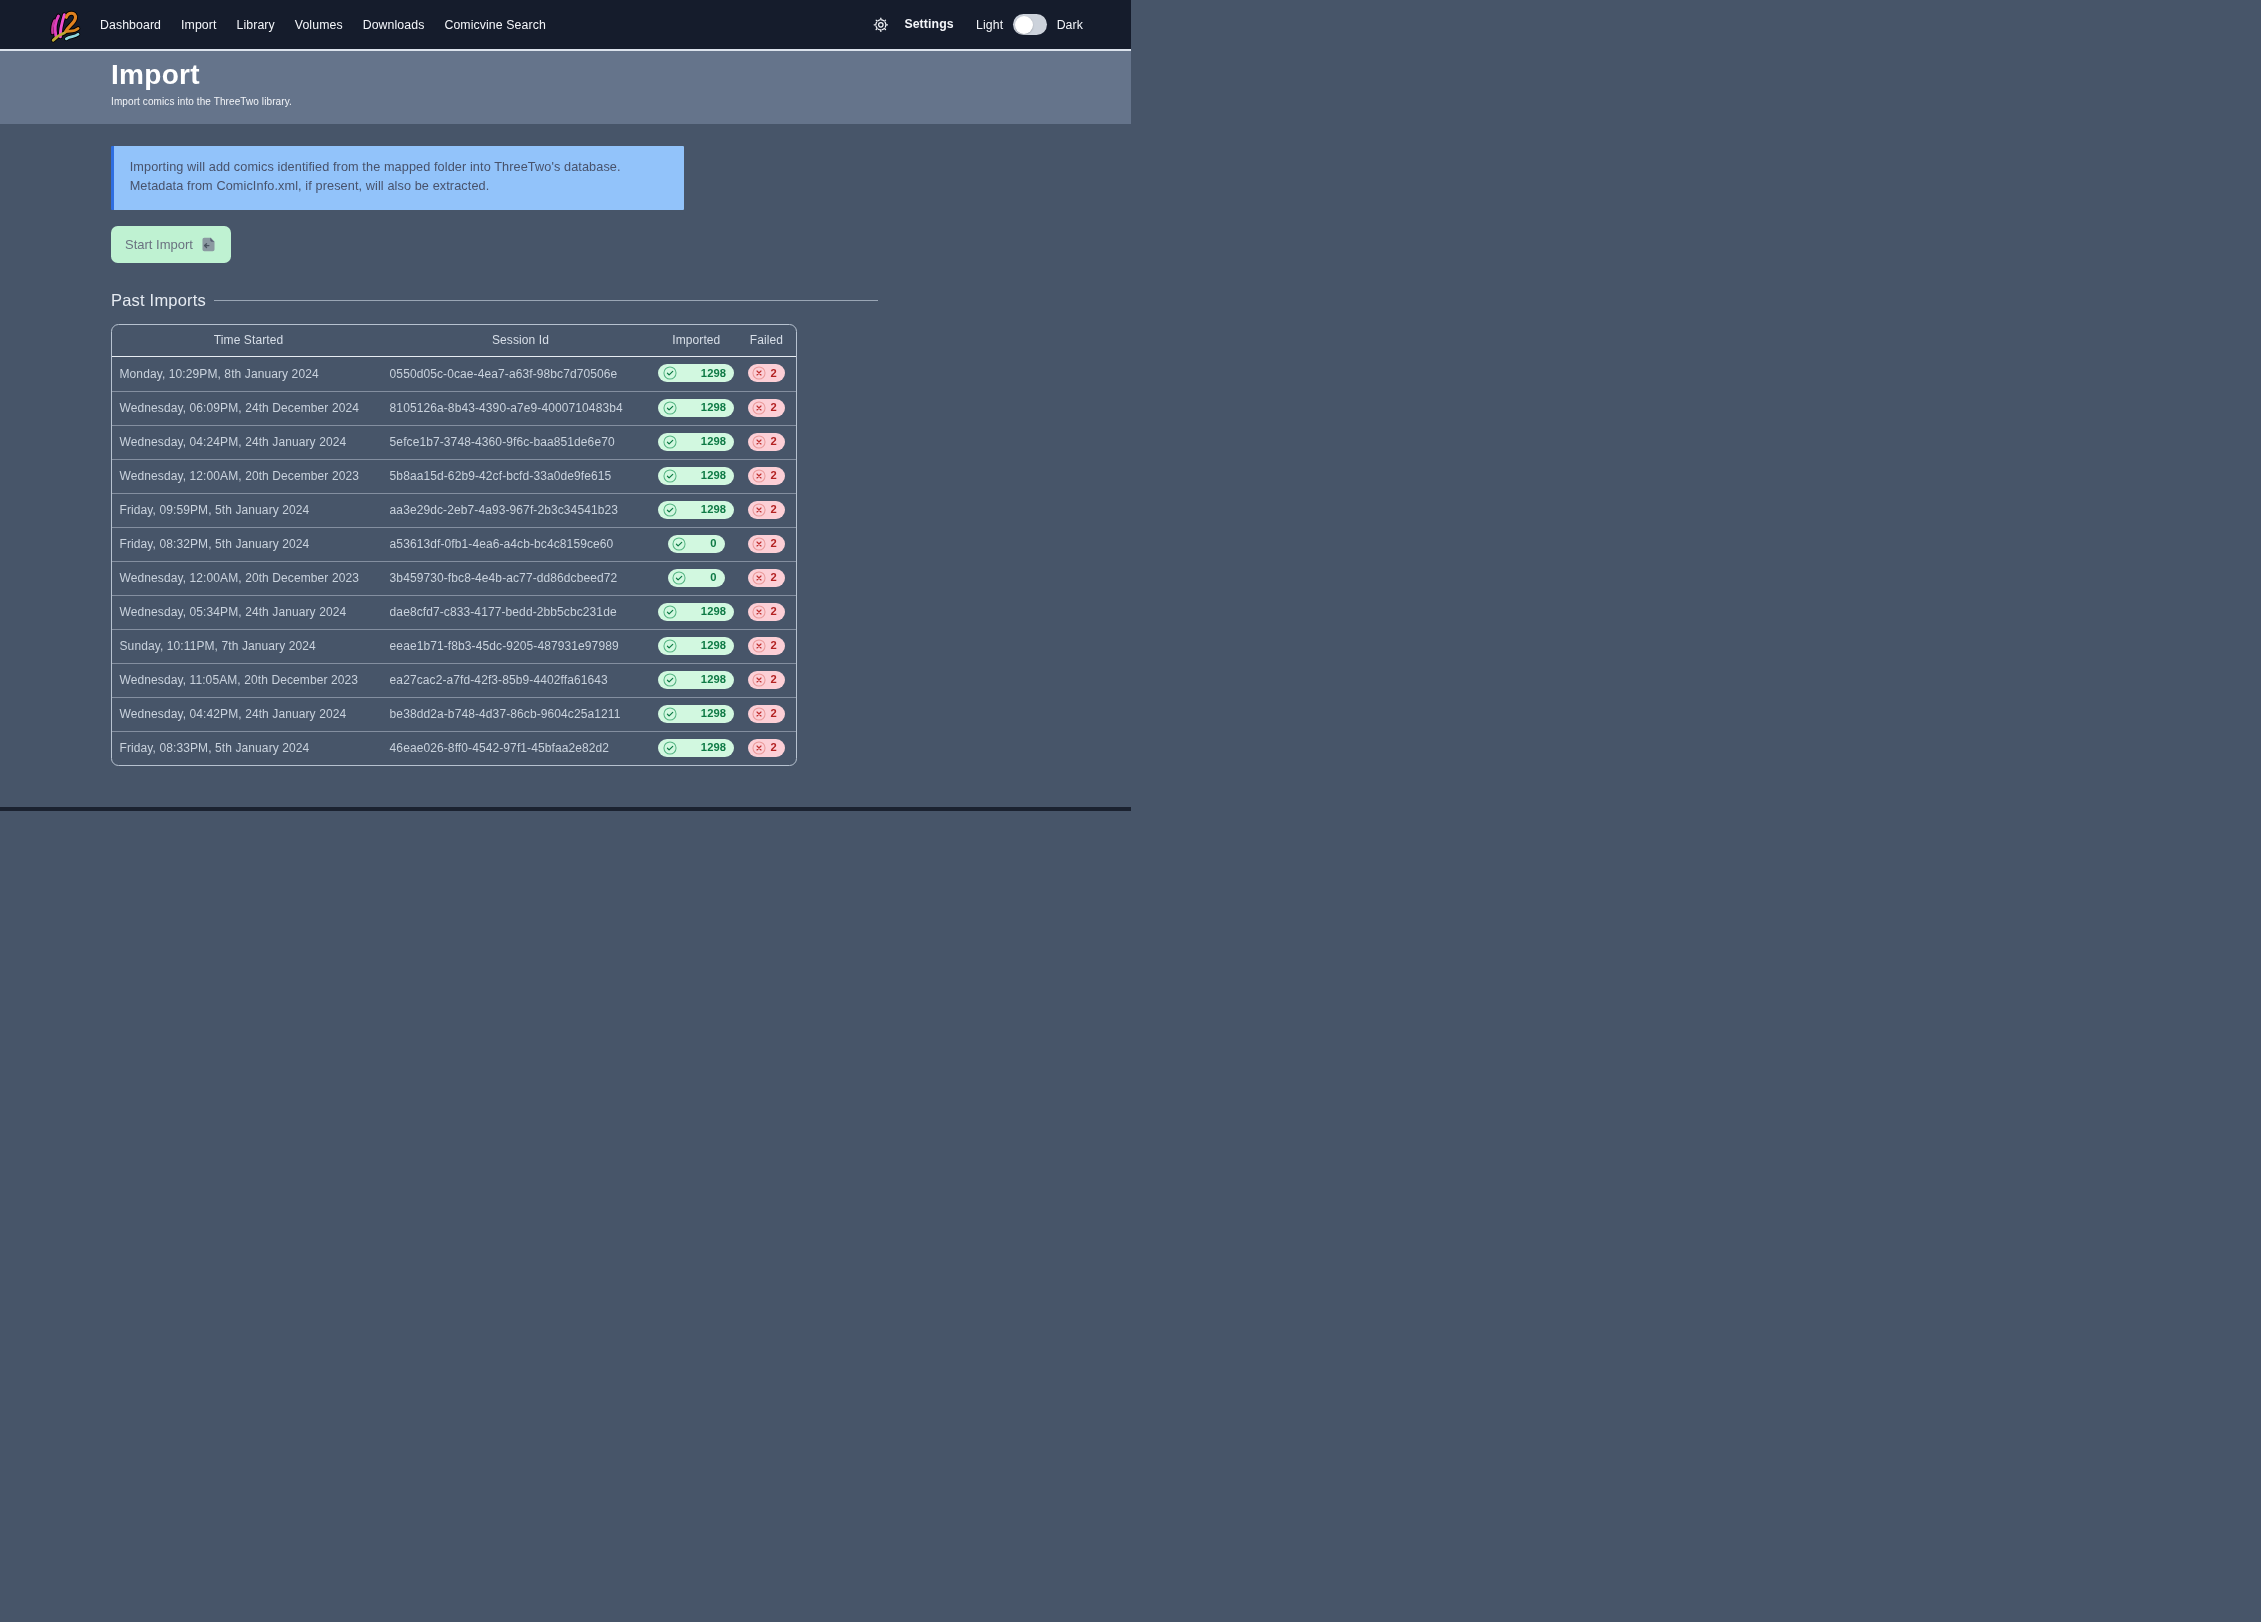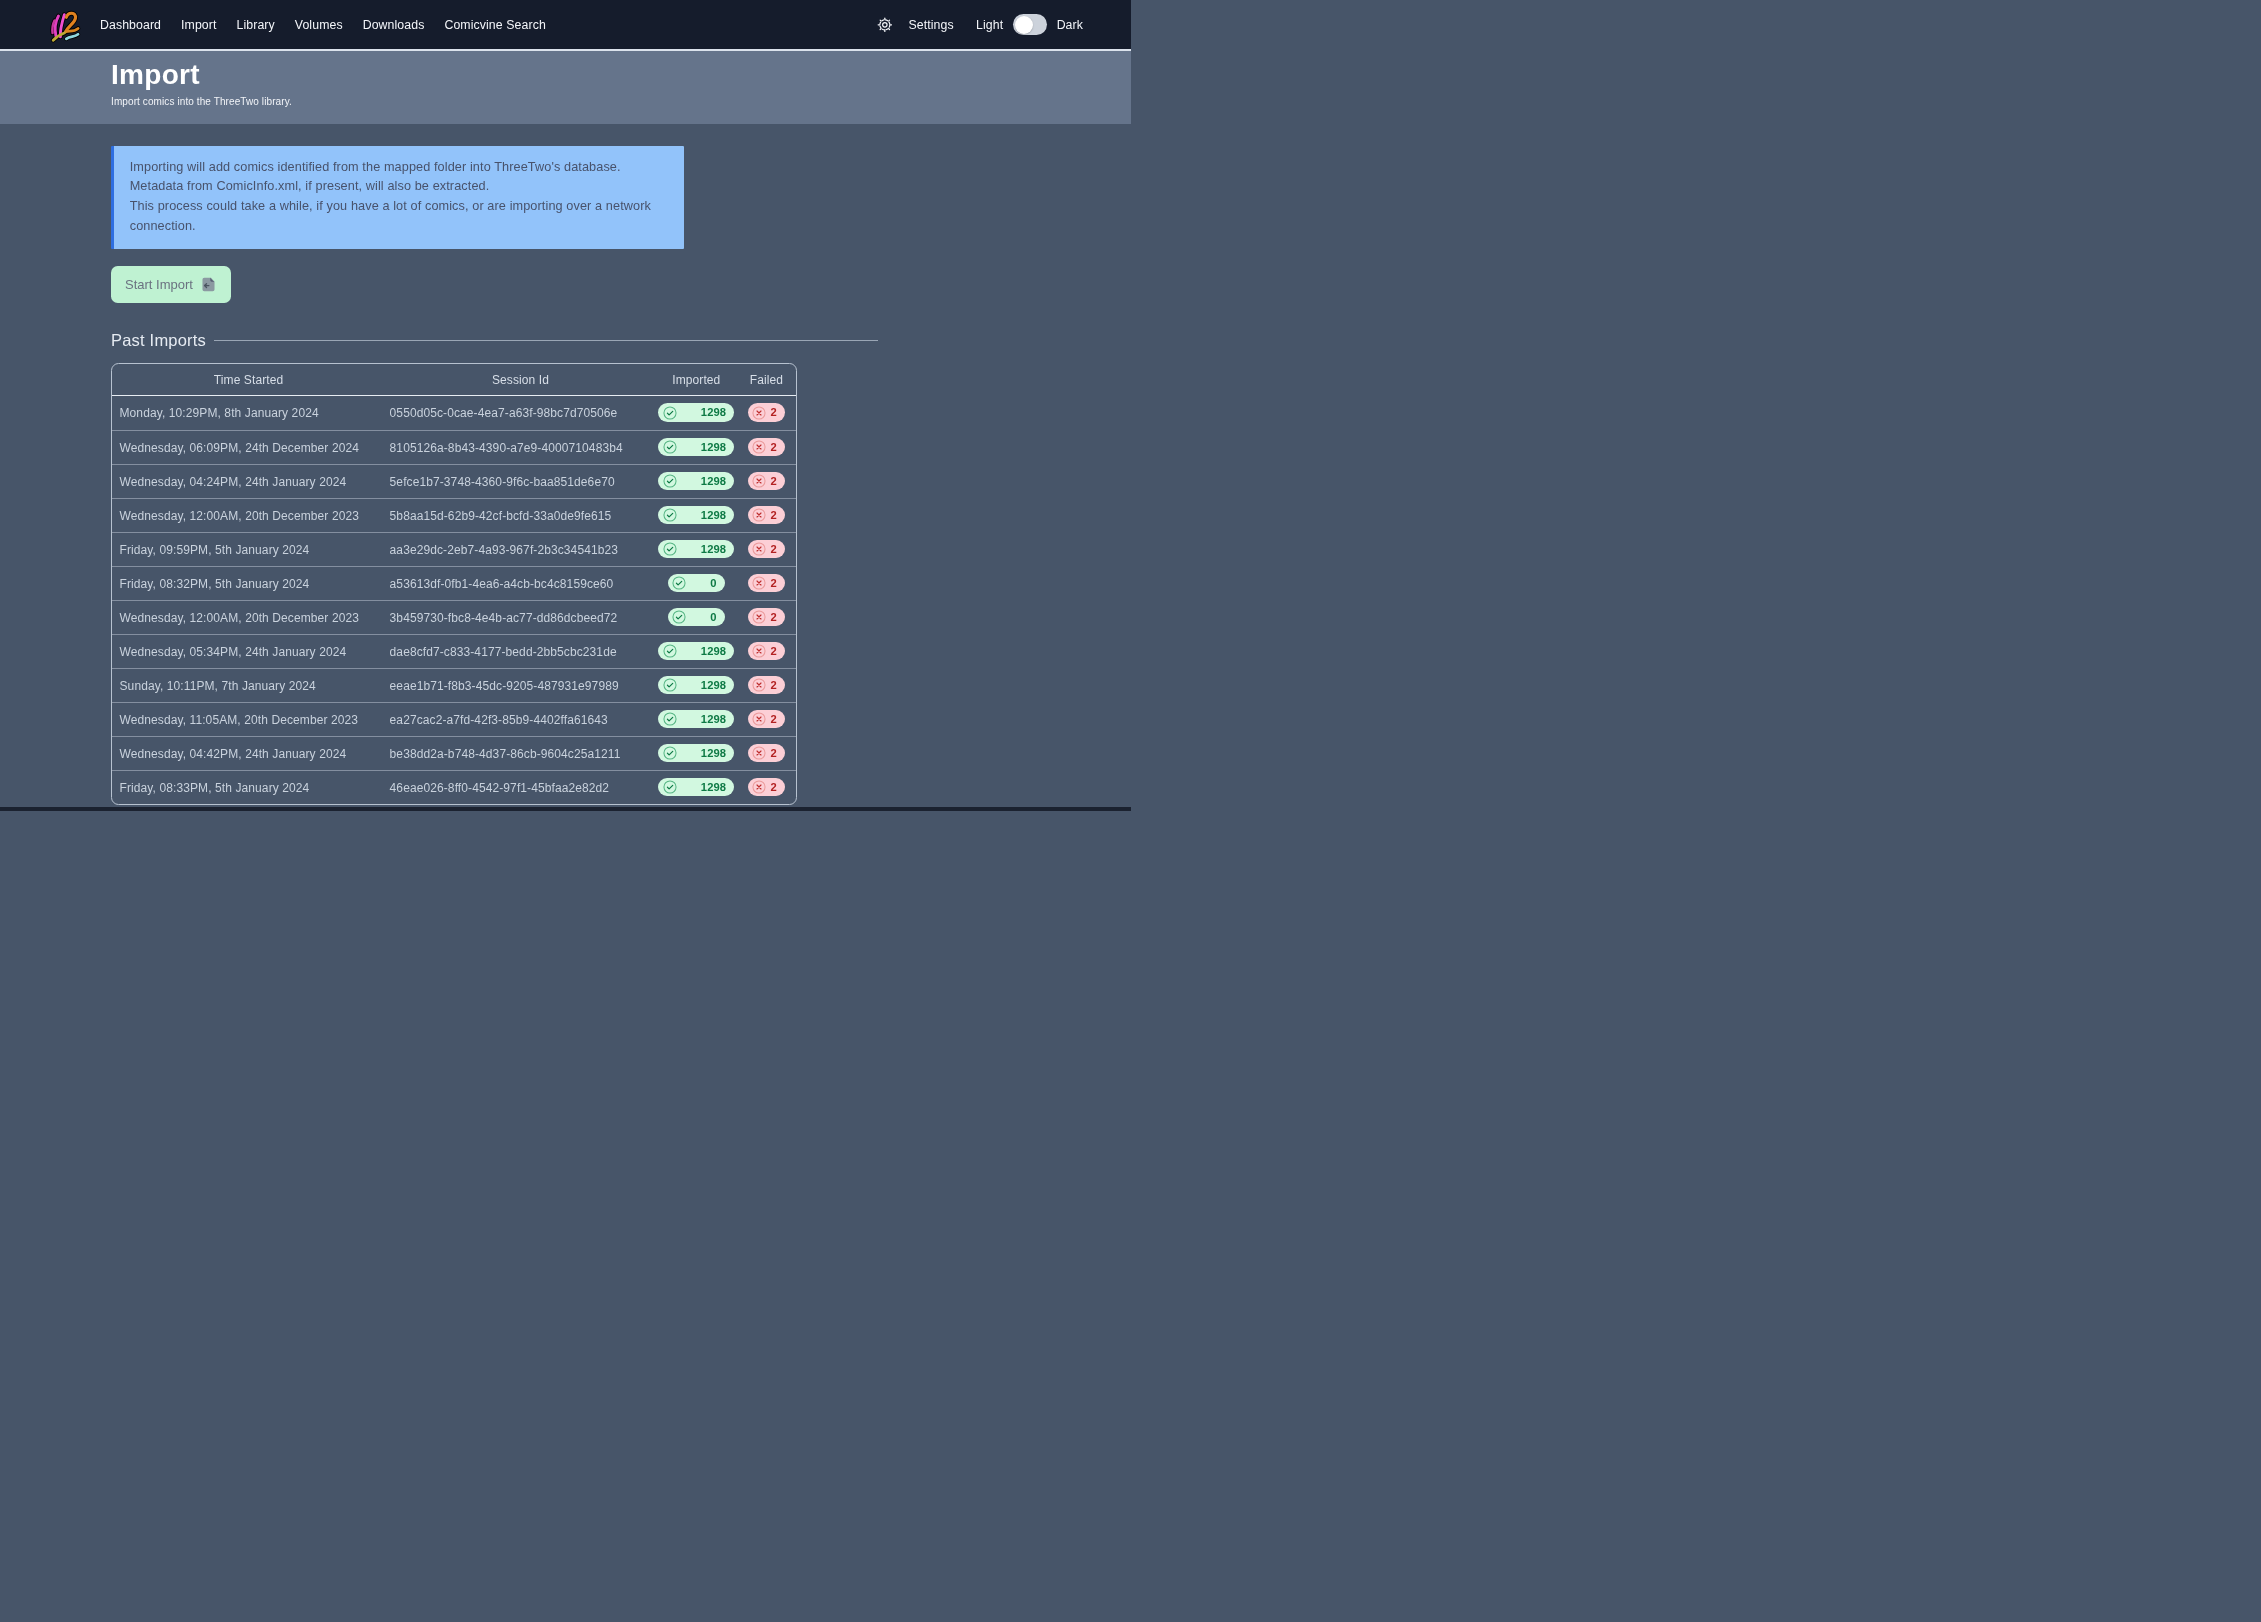--- a/index.html
+++ b/index.html
@@ -21,22 +21,22 @@
     align-items:center;
     padding:16px 48px;
   }
   .logo { width:34px; height:39px; margin-right:18px; display:flex; align-items:center; }
   .nav-links { display:flex; align-items:center; gap:20px; list-style:none; }
   .nav-links a {
     color:#f4f6fa; text-decoration:none; font-size:12.3px; cursor:pointer; white-space:nowrap;
   }
   .nav-right { margin-left:auto; display:flex; align-items:center; }
   .settings-btn {
-    display:flex; align-items:center; gap:16px;
-    color:#f4f6fa; font-size:12.3px; cursor:pointer; margin-right:22.4px; white-space:nowrap;
+    display:flex; gap:16px;
+    color:#f4f6fa; font-size:12.3px; cursor:pointer; margin-right:22.4px; white-space:nowrap;font-weight:bold;
   }
   .theme-toggle { display:flex; align-items:center; gap:9.7px; color:#f4f6fa; font-size:12.3px; }
   .switch {
     width:34px; height:21px; border-radius:10.5px; background:#ccd2db;
     position:relative; cursor:pointer; flex:0 0 auto;
   }
   .switch .knob {
     position:absolute; left:2.2px; top:1.5px; width:18px; height:18px;
     border-radius:50%; background:#ffffff; box-shadow:0 0.7px 1.5px rgba(0,0,0,.25);
   }
@@ -182,21 +182,20 @@
 <header class="banner">
   <h1>Import</h1>
   <p>Import comics into the ThreeTwo library.</p>
 </header>
 
 <main class="content">
 
   <div class="info-box">
     <div>Importing will add comics identified from the mapped folder into ThreeTwo's database.</div>
     <div>Metadata from ComicInfo.xml, if present, will also be extracted.</div>
-    <div>This process could take a while, if you have a lot of comics, or are importing over a network connection.</div>
   </div>
 
   <button class="start-btn">
     <span>Start Import</span>
     <span style="display:flex;">
       <svg viewBox="0 0 24 24" width="17" height="17" aria-hidden="true">
         <path d="M6 2.5 h9.5 l5 5.5 V19 a2.5 2.5 0 0 1 -2.5 2.5 H6 A2.5 2.5 0 0 1 3.5 19 V5 A2.5 2.5 0 0 1 6 2.5 Z" fill="#8b99a1"></path>
         <path d="M14.5 2.5 c2.5 3.2 3.6 4.3 6 5.5 h-4 a2 2 0 0 1 -2 -2 Z" fill="#575f73"></path>
         <g stroke="#4a5460" stroke-width="1.9" fill="none" stroke-linecap="round" stroke-linejoin="round">
           <path d="M12.5 13.5 H6.8"></path>

